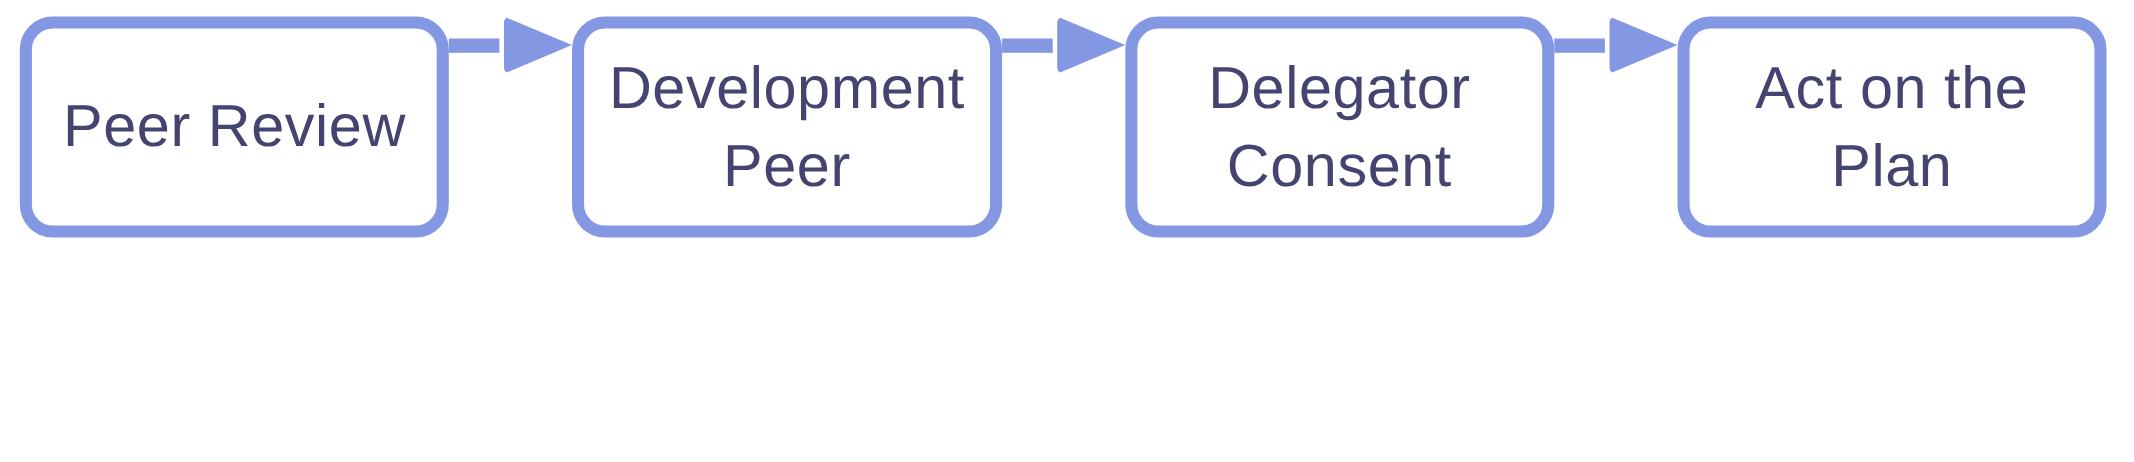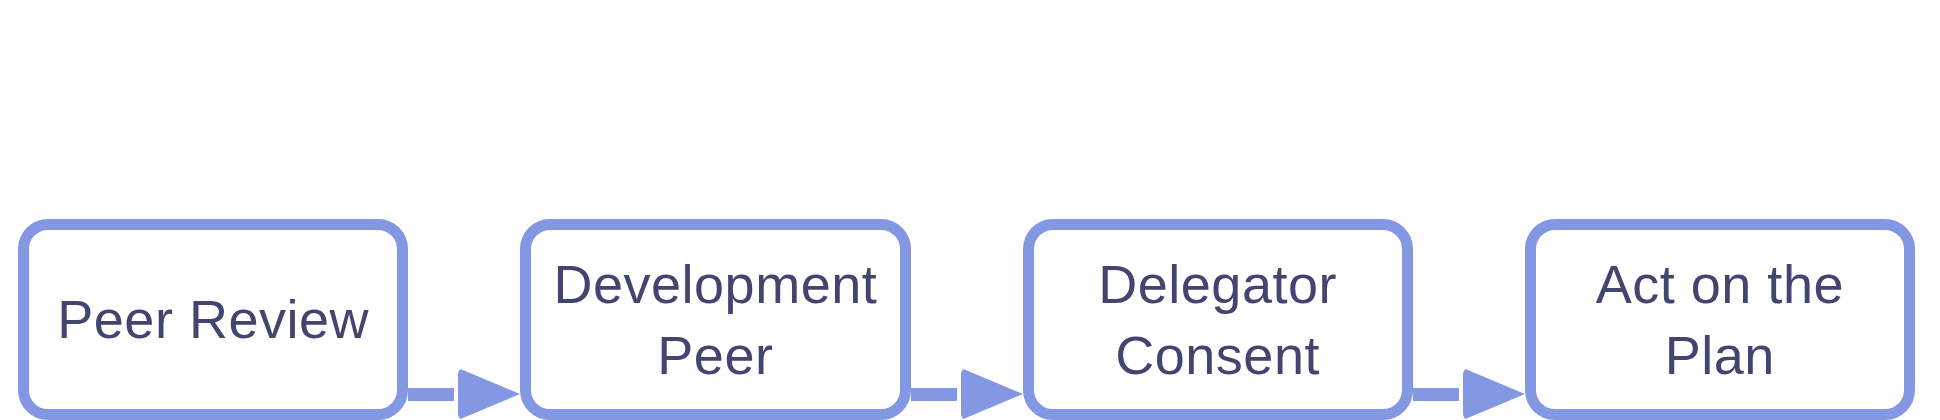--- a/index.html
+++ b/index.html
@@ -14,21 +14,21 @@
     width: 1940px;
     height: 420px;
     overflow: hidden;
     font-family: "Liberation Sans", "DejaVu Sans", sans-serif;
   }
   .canvas {
     width: 1940px;
     height: 420px;
     background: var(--bg);
     display: flex;
-    align-items: flex-end;
+    align-items: flex-start;
     padding: 15px 25px 0 18px;
   }
   .step {
     flex: 1 1 0;
     height: 201px;
     background: var(--fill);
     border: 11px solid var(--accent);
     border-radius: 30px;
     display: flex;
     align-items: center;

